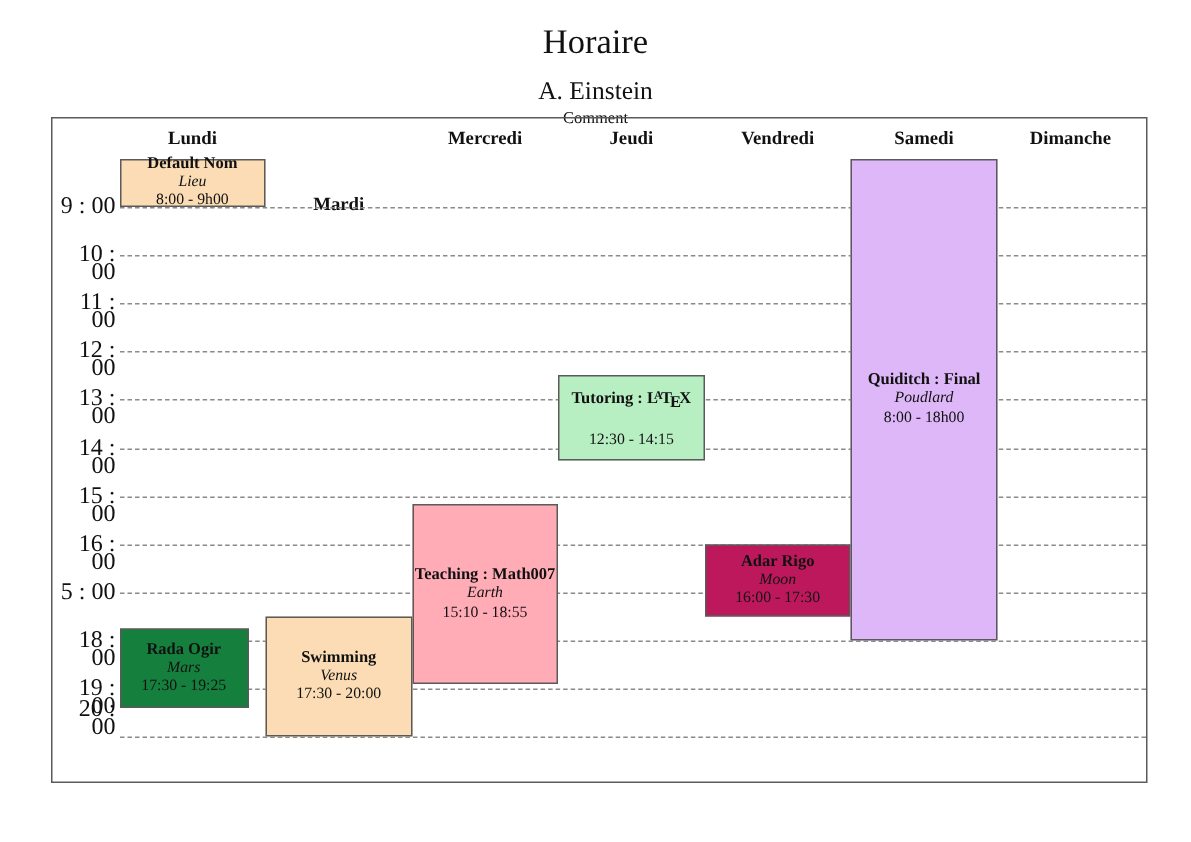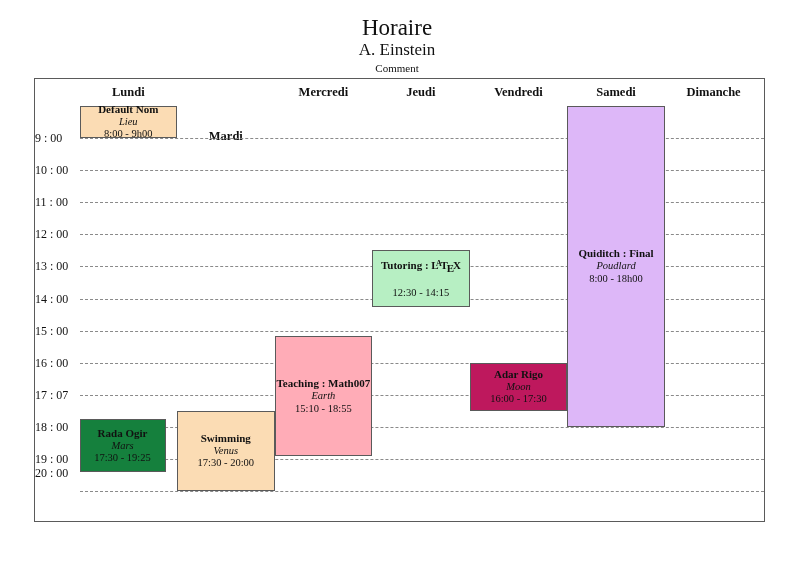--- a/index.html
+++ b/index.html
@@ -3,36 +3,36 @@
 <meta charset="utf-8">
 <style>
   html,body{margin:0;padding:0;background:#ffffff;}
   .page{
     position:relative; width:794px; height:561px; overflow:hidden;
     background:#ffffff; color:#111;
     font-family:"Liberation Serif","DejaVu Serif",serif;
   }
   .titleblock{position:absolute; left:0; top:16px; width:100%; text-align:center;}
   .title{font-size:23px; line-height:24px;}
-  .subtitle{font-size:17px; line-height:19px;}
+  .subtitle{font-size:17px; line-height:19px;margin-top:11px;}
   .comment{font-size:11px; line-height:14px; margin-top:2px;}
   .frame{
     position:absolute; left:34px; top:78px; width:731px; height:444px;
     border:1px solid #5a5a5a; box-sizing:border-box;
   }
   .daylabel{
     position:absolute; top:6px; height:15px; line-height:15px;
     text-align:center; font-weight:bold; font-size:12.5px;
   }
   .hourline{
     position:absolute; height:0; border-top:1px dashed #8a8a8a;
   }
   .timelabel{
-    position:absolute; left:0px; width:42px; text-align:left;
-    font-size:12px; line-height:12px;
+    position:absolute; left:0px; width:42px; text-align:right;
+    font-size:16px; line-height:12px;
   }
   .ev{
     position:absolute; box-sizing:border-box;
     border:1px solid #5a5a5a;
     display:flex; flex-direction:column; justify-content:center; align-items:center;
     text-align:center; z-index:2;
   }
   .ev-title{font-weight:bold; font-size:11px; line-height:13px; white-space:nowrap;}
   .ev-loc{font-style:italic; font-size:10.5px; line-height:12.5px; min-height:12.5px; white-space:nowrap;}
   .ev-time{font-size:10.5px; line-height:12.5px; white-space:nowrap;}
@@ -70,21 +70,21 @@
         <div class="timelabel" style="top: 149.3px;">12 : 00</div>
         <div class="hourline" style="left: 45px; width: 684px; top: 187.4px;"></div>
         <div class="timelabel" style="top: 181.4px;">13 : 00</div>
         <div class="hourline" style="left: 45px; width: 684px; top: 219.5px;"></div>
         <div class="timelabel" style="top: 213.5px;">14 : 00</div>
         <div class="hourline" style="left: 45px; width: 684px; top: 251.6px;"></div>
         <div class="timelabel" style="top: 245.6px;">15 : 00</div>
         <div class="hourline" style="left: 45px; width: 684px; top: 283.7px;"></div>
         <div class="timelabel" style="top: 277.7px;">16 : 00</div>
         <div class="hourline" style="left: 45px; width: 684px; top: 315.8px;"></div>
-        <div class="timelabel" style="top: 309.8px;">17 : 07</div>
+        <div class="timelabel" style="top: 309.8px;">5 : 00</div>
         <div class="hourline" style="left: 45px; width: 684px; top: 347.9px;"></div>
         <div class="timelabel" style="top: 341.9px;">18 : 00</div>
         <div class="hourline" style="left: 45px; width: 684px; top: 380px;"></div>
         <div class="timelabel" style="top: 374px;">19 : 00</div>
         <div class="hourline" style="left: 45px; width: 684px; top: 412.1px;"></div>
         <div class="timelabel" style="top: 388px;">20 : 00</div>
       </div>
     <div id="events">
         <div class="ev" style="left: 44.5px; width: 97.55px; top: 26.9px; height: 32.1px; background: rgb(251, 220, 180);">
           <div class="ev-title">Default Nom</div>

